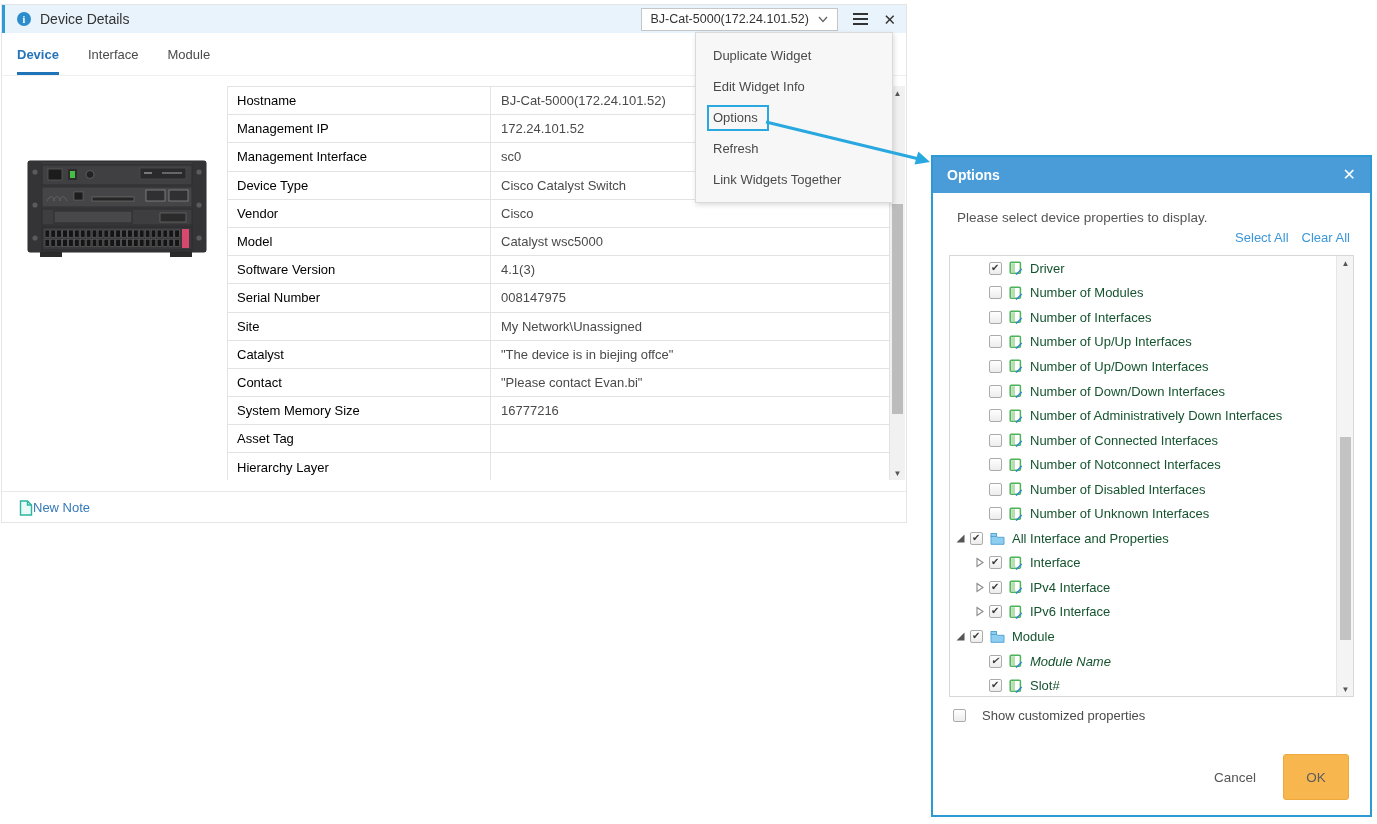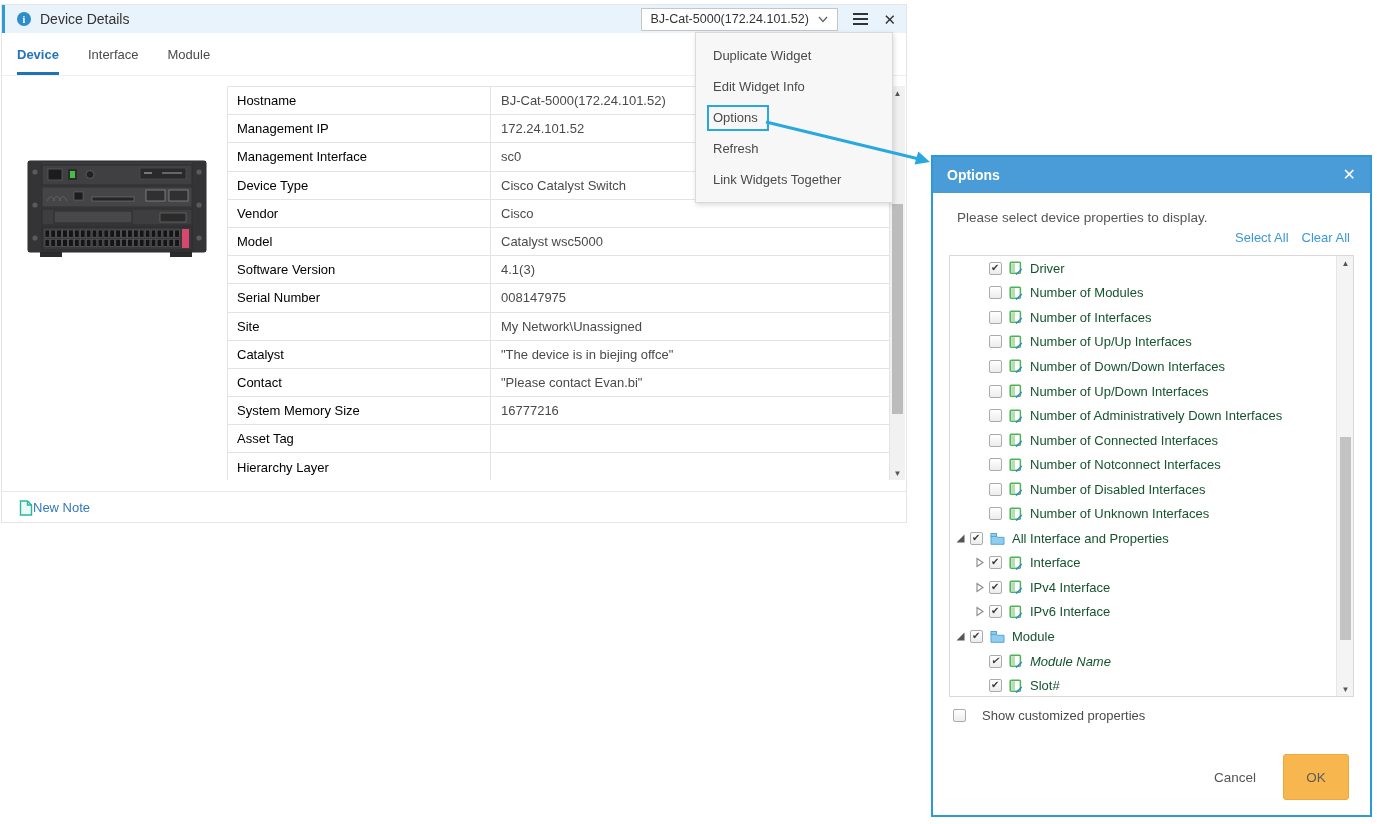--- a/index.html
+++ b/index.html
@@ -393,33 +393,33 @@
         <div class="t-row" style="padding-left: 23px;">
           <span class="tri none"></span>
           <span class="cb"></span>
           <span class="t-icon">
             <svg width="14" height="14" viewBox="0 0 14 14">
               <rect x="1.2" y="1.2" width="10.2" height="11" rx="1" fill="#fff" stroke="#4db35a" stroke-width="1.5"></rect>
               <rect x="2.2" y="2.2" width="3.8" height="9" fill="#b6dfb0"></rect>
               <path d="M7.2,12.6 l5,-5 1,1 -5,5 -1.6,0.6 z" fill="#2f86d2"></path>
             </svg>
           </span>
+          <span class="t-label">Number of Up/Down Interfaces</span>
+        </div>
+        <div class="t-row" style="padding-left: 23px;">
+          <span class="tri none"></span>
+          <span class="cb"></span>
+          <span class="t-icon">
+            <svg width="14" height="14" viewBox="0 0 14 14">
+              <rect x="1.2" y="1.2" width="10.2" height="11" rx="1" fill="#fff" stroke="#4db35a" stroke-width="1.5"></rect>
+              <rect x="2.2" y="2.2" width="3.8" height="9" fill="#b6dfb0"></rect>
+              <path d="M7.2,12.6 l5,-5 1,1 -5,5 -1.6,0.6 z" fill="#2f86d2"></path>
+            </svg>
+          </span>
           <span class="t-label">Number of Down/Down Interfaces</span>
-        </div>
-        <div class="t-row" style="padding-left: 23px;">
-          <span class="tri none"></span>
-          <span class="cb"></span>
-          <span class="t-icon">
-            <svg width="14" height="14" viewBox="0 0 14 14">
-              <rect x="1.2" y="1.2" width="10.2" height="11" rx="1" fill="#fff" stroke="#4db35a" stroke-width="1.5"></rect>
-              <rect x="2.2" y="2.2" width="3.8" height="9" fill="#b6dfb0"></rect>
-              <path d="M7.2,12.6 l5,-5 1,1 -5,5 -1.6,0.6 z" fill="#2f86d2"></path>
-            </svg>
-          </span>
-          <span class="t-label">Number of Up/Down Interfaces</span>
         </div>
         <div class="t-row" style="padding-left: 23px;">
           <span class="tri none"></span>
           <span class="cb"></span>
           <span class="t-icon">
             <svg width="14" height="14" viewBox="0 0 14 14">
               <rect x="1.2" y="1.2" width="10.2" height="11" rx="1" fill="#fff" stroke="#4db35a" stroke-width="1.5"></rect>
               <rect x="2.2" y="2.2" width="3.8" height="9" fill="#b6dfb0"></rect>
               <path d="M7.2,12.6 l5,-5 1,1 -5,5 -1.6,0.6 z" fill="#2f86d2"></path>
             </svg>

